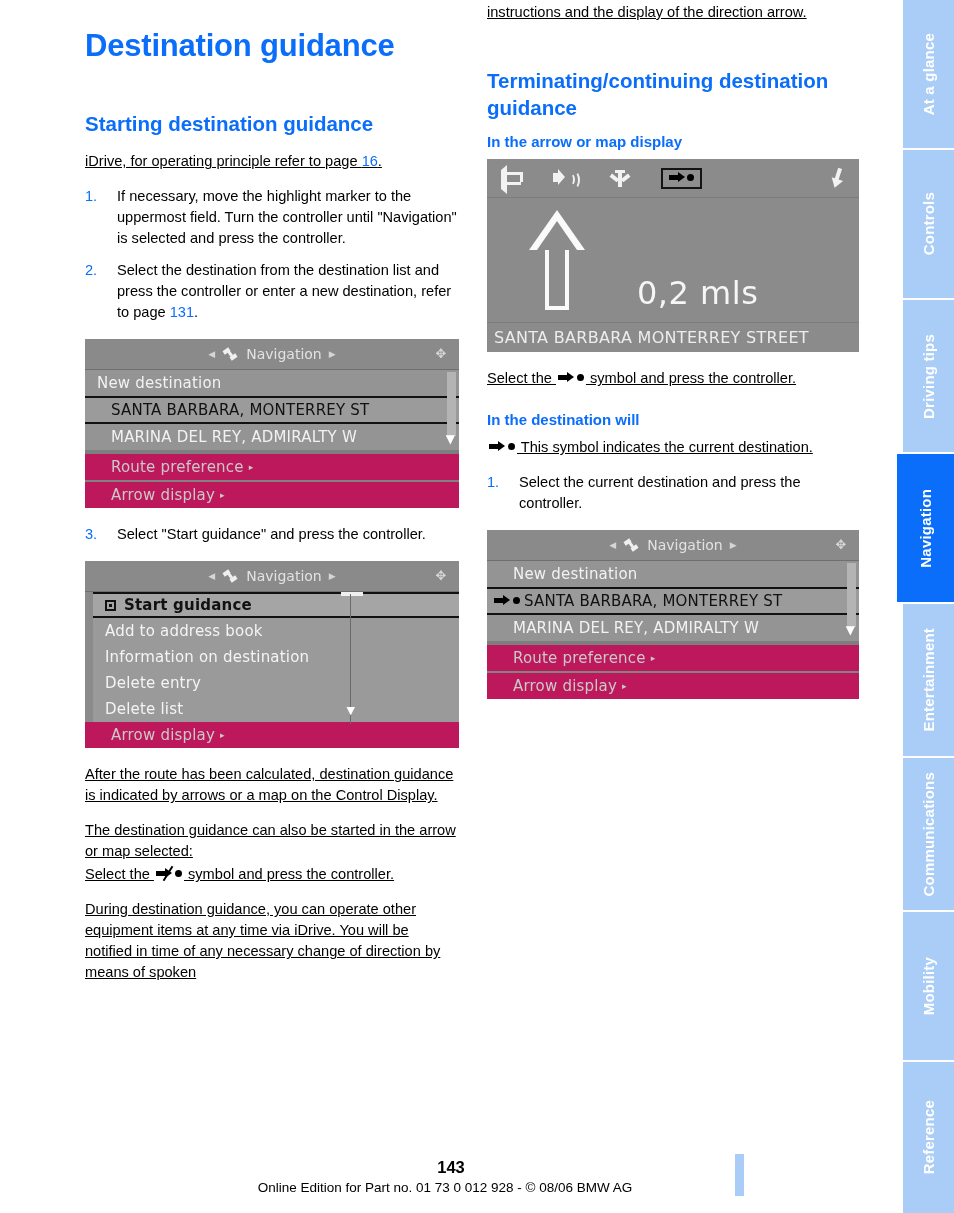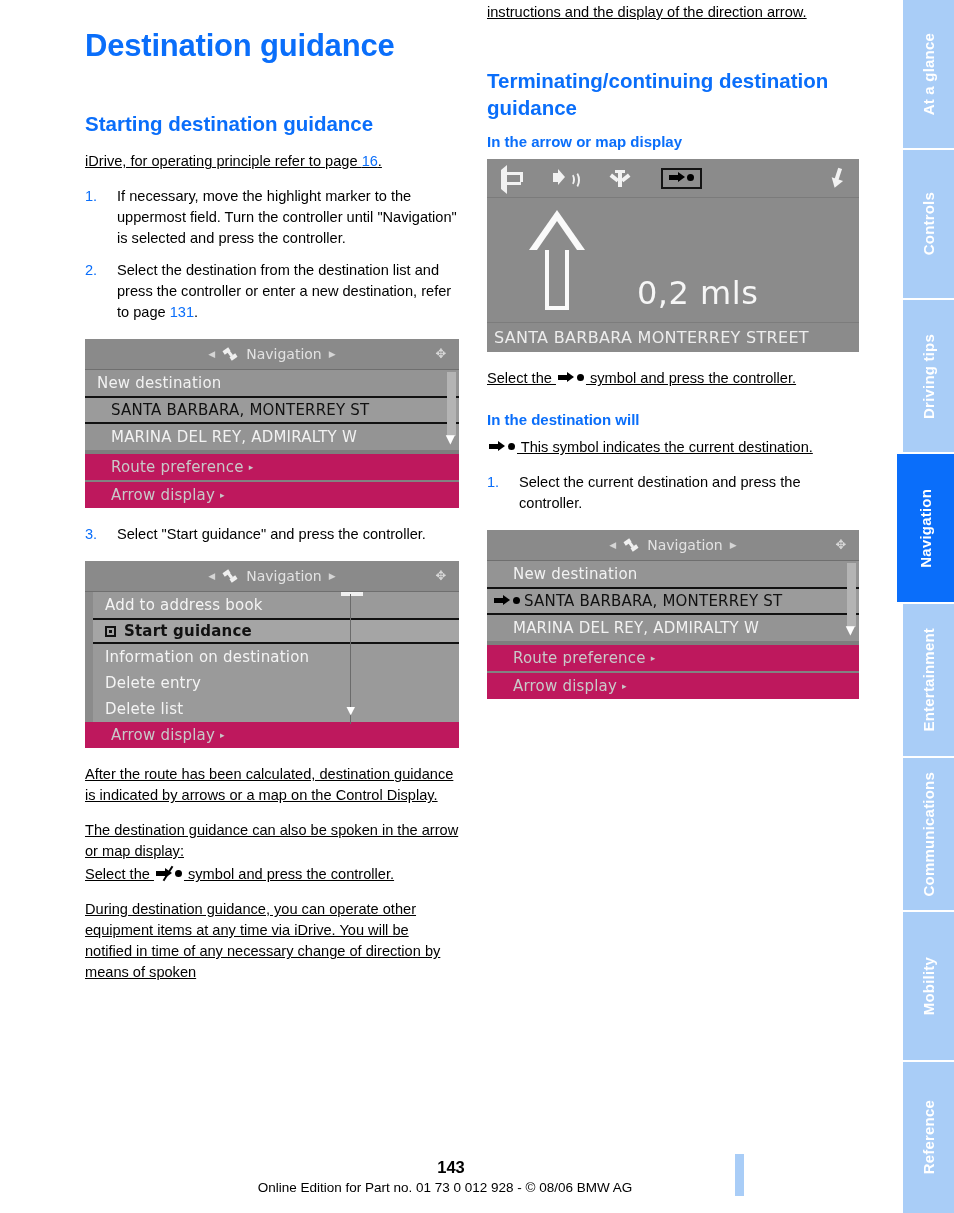--- a/index.html
+++ b/index.html
@@ -520,26 +520,26 @@
                   <span class="b1"></span>
                   <span class="b2"></span>
                   <span class="b3"></span>
                 </span>
               <span>Navigation</span>
               <span class="caret">▶</span>
             </div>
             <span class="move-icon">✥</span>
           </div>
           <div class="shot-body" style="position:relative; padding-left:8px;">
-            <div class="row menu">
-                <span>Add to address book</span>
-              </div>
             <div class="row menu-sel">
                 <span class="chkbox"></span>
                 <span>Start guidance</span>
+              </div>
+            <div class="row menu">
+                <span>Add to address book</span>
               </div>
             <div class="row menu">
                 <span>Information on destination</span>
               </div>
             <div class="row menu">
                 <span>Delete entry</span>
               </div>
             <div class="row menu">
                 <span>Delete list</span>
               </div>
@@ -548,21 +548,21 @@
             <div class="down-caret" style="right:104px; top:112px; font-size:11px;">▼</div>
             <div class="row dim" style="margin-left:-8px;">
                 <span>Arrow display</span>
                 <span class="chev">▸</span>
               </div>
           </div>
         </div>
 
         <p class="body">After the route has been calculated, destination guidance is indicated by arrows or a map on the Control Display.</p>
 
-        <p class="body" style="margin-bottom:2px;">The destination guidance can also be spoken in the arrow or map display:</p>
+        <p class="body" style="margin-bottom:2px;">The destination guidance can also be started in the arrow or map selected:</p>
 
         <p class="body"><span>Select the </span><span class="sym-dest slashed"><span class="arw"></span><span class="dot"></span><span class="slash"></span></span><span> symbol and press the controller.</span></p>
 
         <p class="body last">During destination guidance, you can operate other equipment items at any time via iDrive. You will be notified in time of any necessary change of direction by means of spoken</p>
 
       </div>
 
       <div class="col col-right">
 
         <p class="body" style="margin-bottom:44px;">instructions and the display of the direction arrow.</p>

